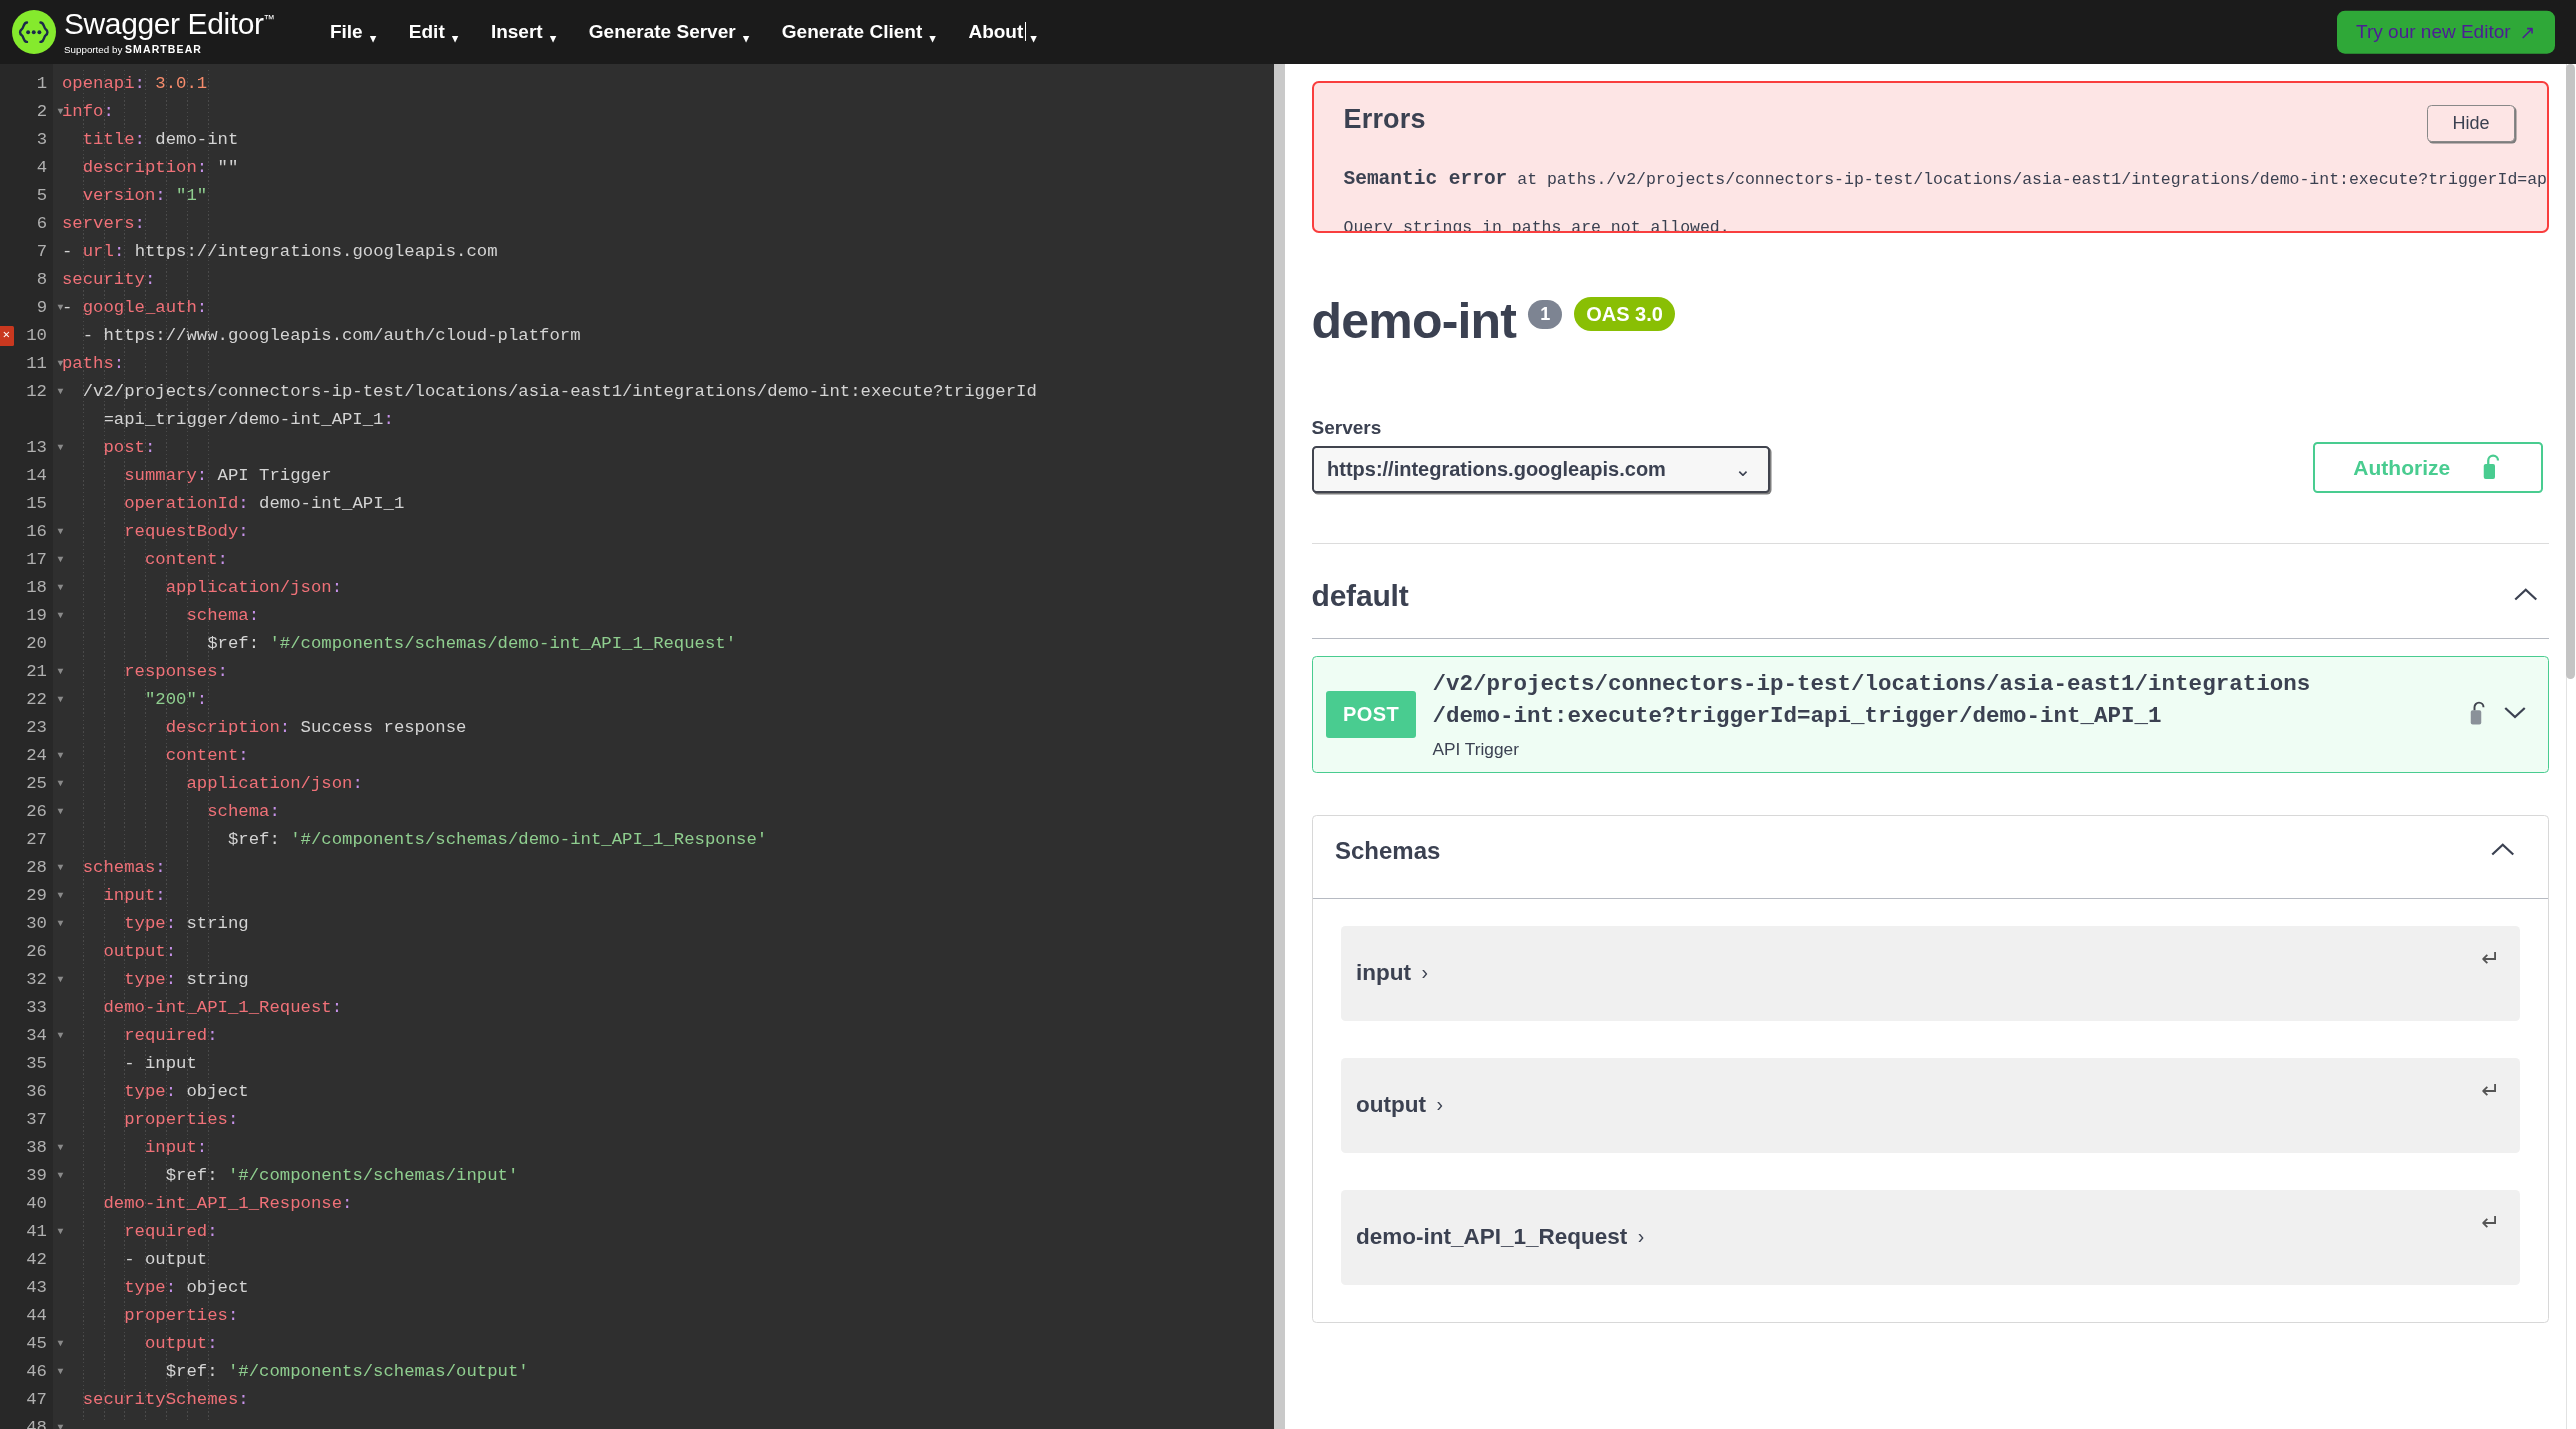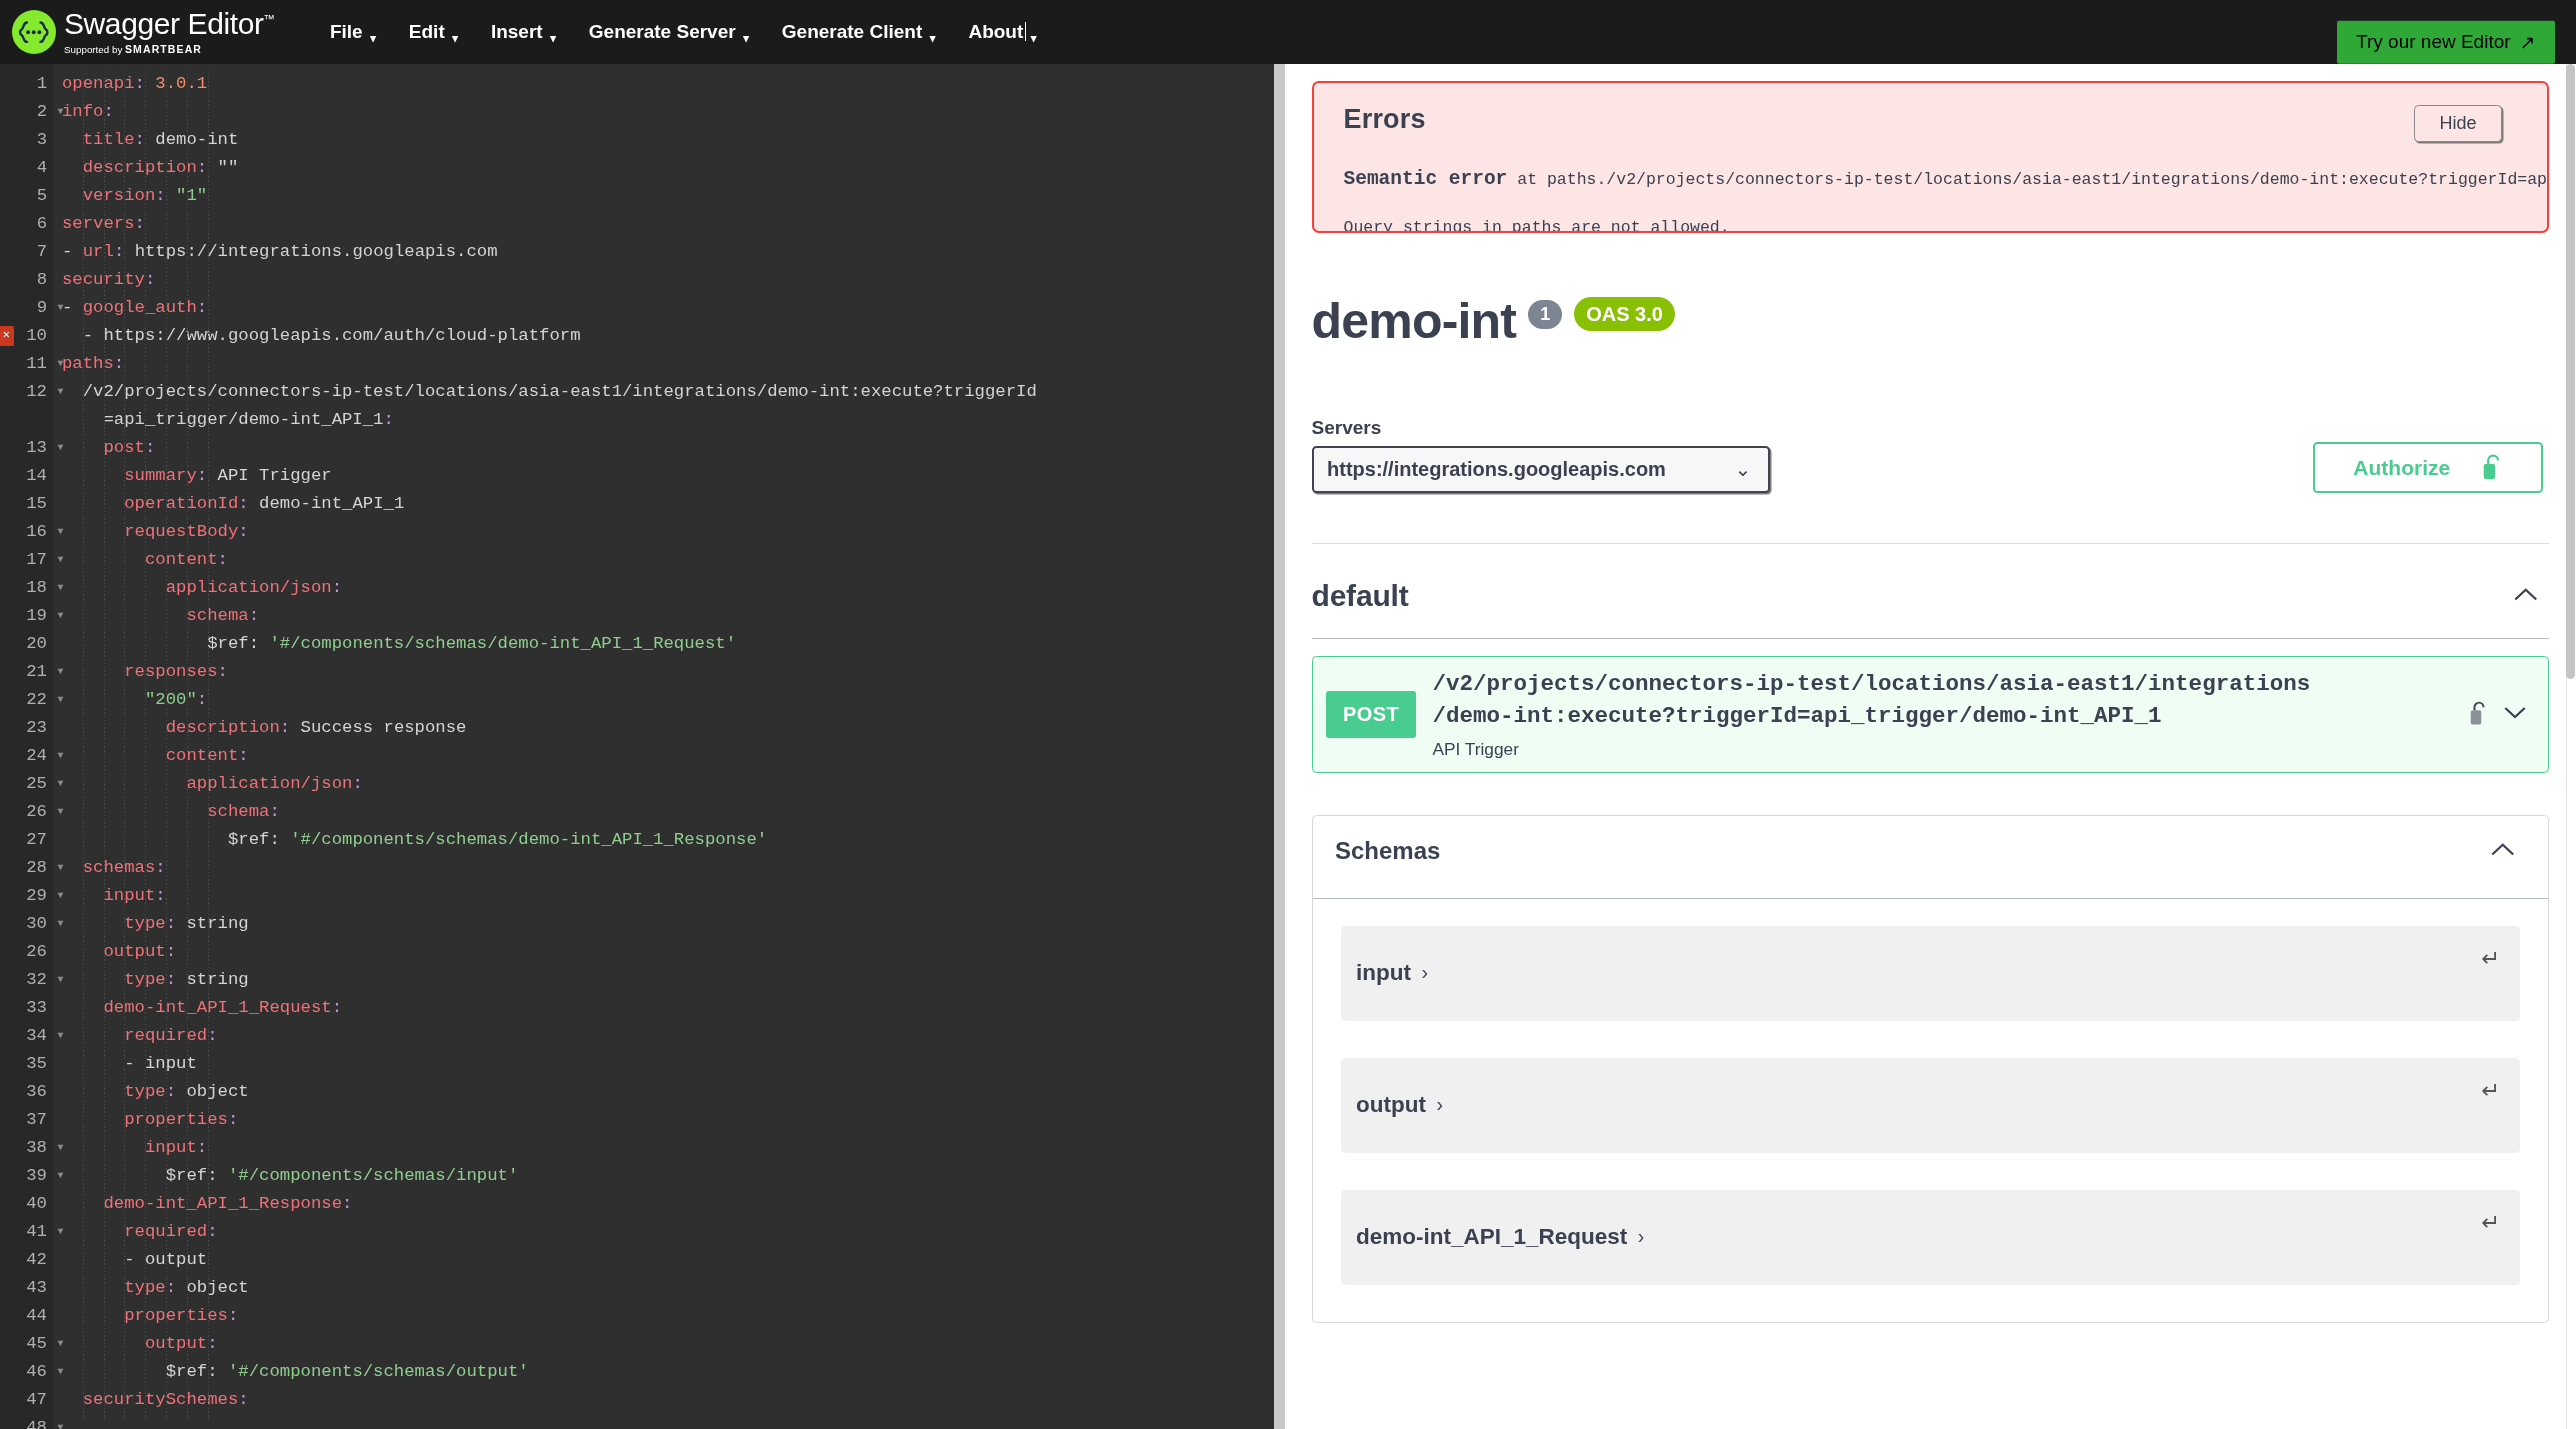--- a/index.html
+++ b/index.html
@@ -48,27 +48,26 @@
   }
   .menu-item .caret { font-size: 11.3px; line-height: 1; transform: translateY(0.8px); }
   .menu-caret-text { position: relative; }
   .txt-cursor::after {
     content: ""; position: absolute; right: -3px; top: 0.8px;
     width: 1.5px; height: 19.5px; background: #fff;
   }
 
   #try-btn {
     position: absolute; right: 21px; top: 50%; transform: translateY(-50%);
-    background: #2fa838; color: #000000;
+    background: #2fa838; color: #4c1d95;
     font-size: 19px; font-weight: 400;
-    padding: 9.8px 19.5px; border-radius: 2px;
+    padding: 9.8px 19.5px; border-radius: 8px;
     display: flex; align-items: center; gap: 9px;
     white-space: nowrap; cursor: pointer; border: none;
     font-family: "Liberation Sans", sans-serif;
-    margin-top: 10px;
   }
 
   
   #main { display: flex; height: 1365px; width: 2576px; }
 
   
   #editor {
     width: 1274px; height: 100%;
     background: #2f2f2f;
     display: flex;
@@ -156,21 +155,21 @@
     font-size: 27px; font-weight: 700; color: #3b4151;
     letter-spacing: 0.2px;
   }
   #hide-btn {
     background: #fde5e5; color: #3b4151;
     border: 1.5px solid #888; border-radius: 4.5px;
     box-shadow: 1.5px 1.5px 0 0 #7d7d7d;
     font-size: 18px; font-weight: 400;
     padding: 6.8px 24px; cursor: pointer;
     font-family: "Liberation Sans", sans-serif;
-    margin-right: 20px; margin-top: 1.5px;
+    margin-right: 7px; margin-top: 1.5px;
   }
   #err-body { margin-top: 25.5px; font-family: "Liberation Mono", monospace; }
   #err-line1 {
     font-size: 16.5px; color: #3b4151; white-space: nowrap;
     line-height: 1.25;
   }
   #err-line1 b { font-size: 19.5px; font-weight: 700; }
   #err-line2 {
     font-size: 16.5px; color: #3b4151; margin-top: 27px;
     font-family: "Liberation Mono", monospace;

